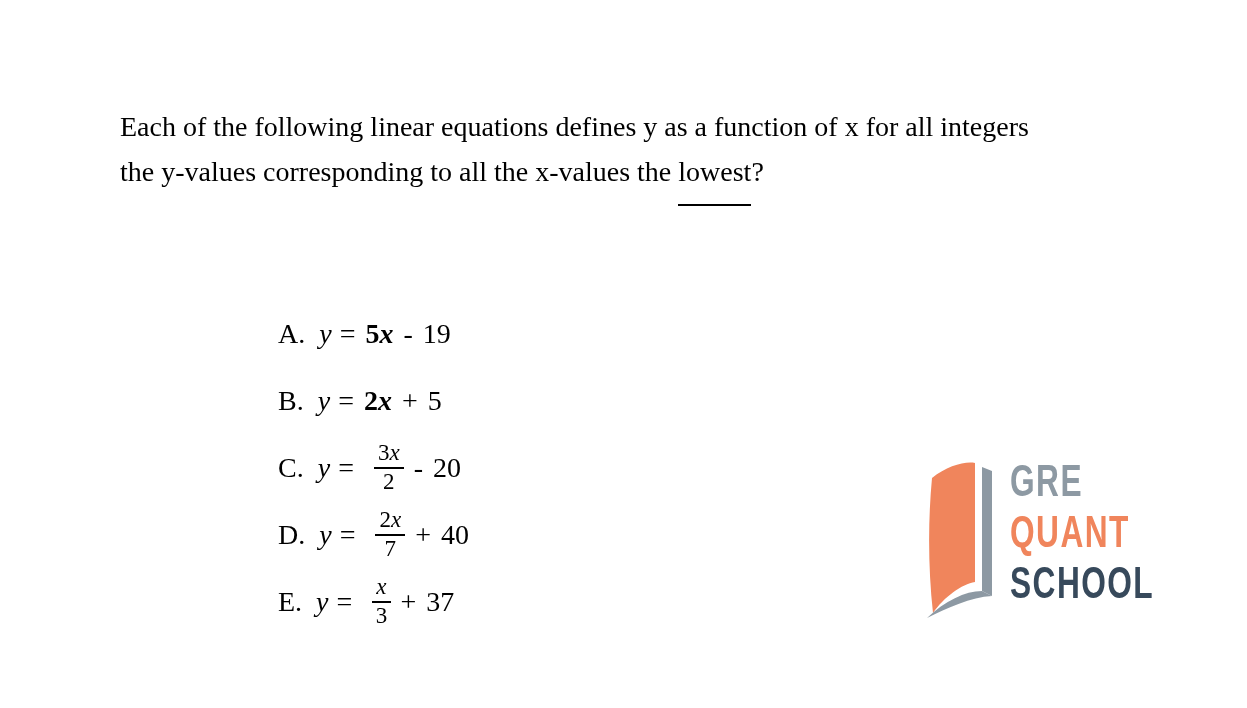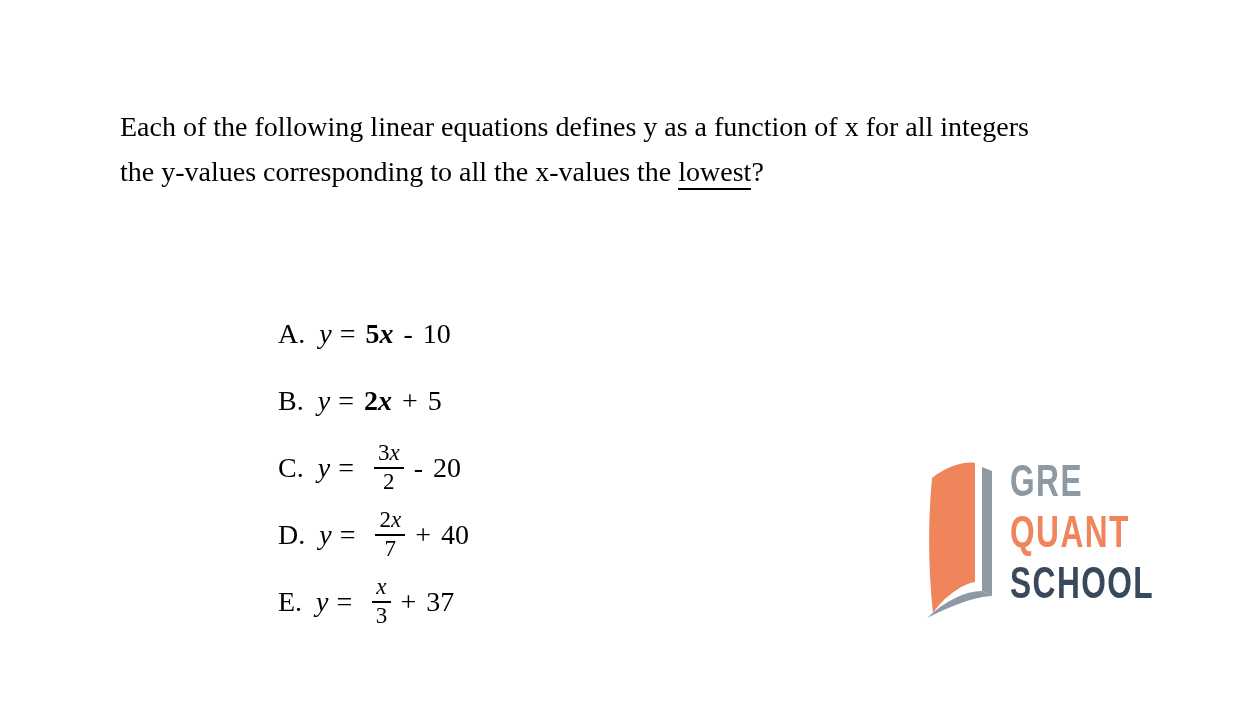--- a/index.html
+++ b/index.html
@@ -15,21 +15,21 @@
   
   .question {
     position: absolute;
     left: 120px; top: 104px;
     font-size: 28px;
     line-height: 45px;
     white-space: nowrap;
   }
   .question .u {
     border-bottom: 2px solid #000;
-    padding-bottom: 1px;
+    padding-bottom: 17px;
   }
 
   
   .choices {
     position: absolute;
     left: 278px; top: 300px;
     font-size: 28px;
   }
   .choice {
     height: 67px;
@@ -89,21 +89,21 @@
 </div>
 
 <div class="choices">
 
   <div class="choice">
     <span class="letter">A.</span>
     <span class="mvar">y</span>
     <span class="eq">=</span>
     <span class="term"><span>5</span><span class="mvar">x</span></span>
     <span class="op">-</span>
-    <span>10</span>
+    <span>19</span>
   </div>
 
   <div class="choice">
     <span class="letter">B.</span>
     <span class="mvar">y</span>
     <span class="eq">=</span>
     <span class="term"><span>2</span><span class="mvar">x</span></span>
     <span class="op">+</span>
     <span>5</span>
   </div>

